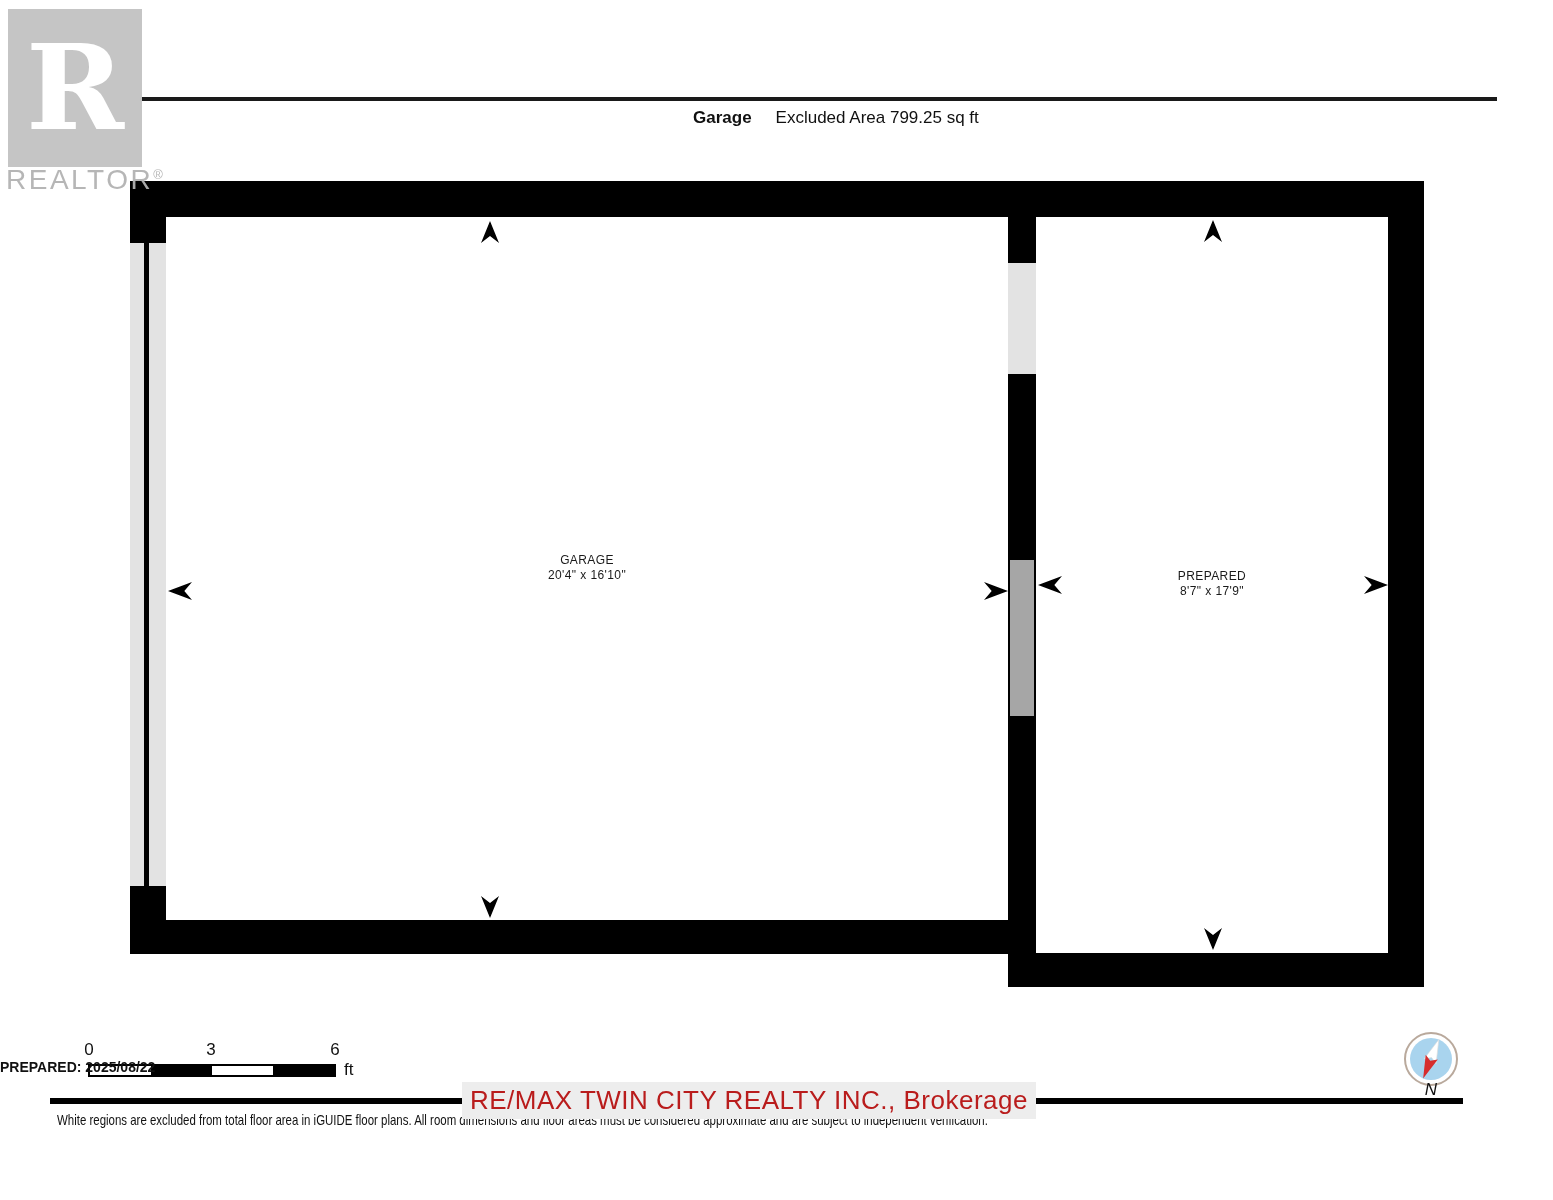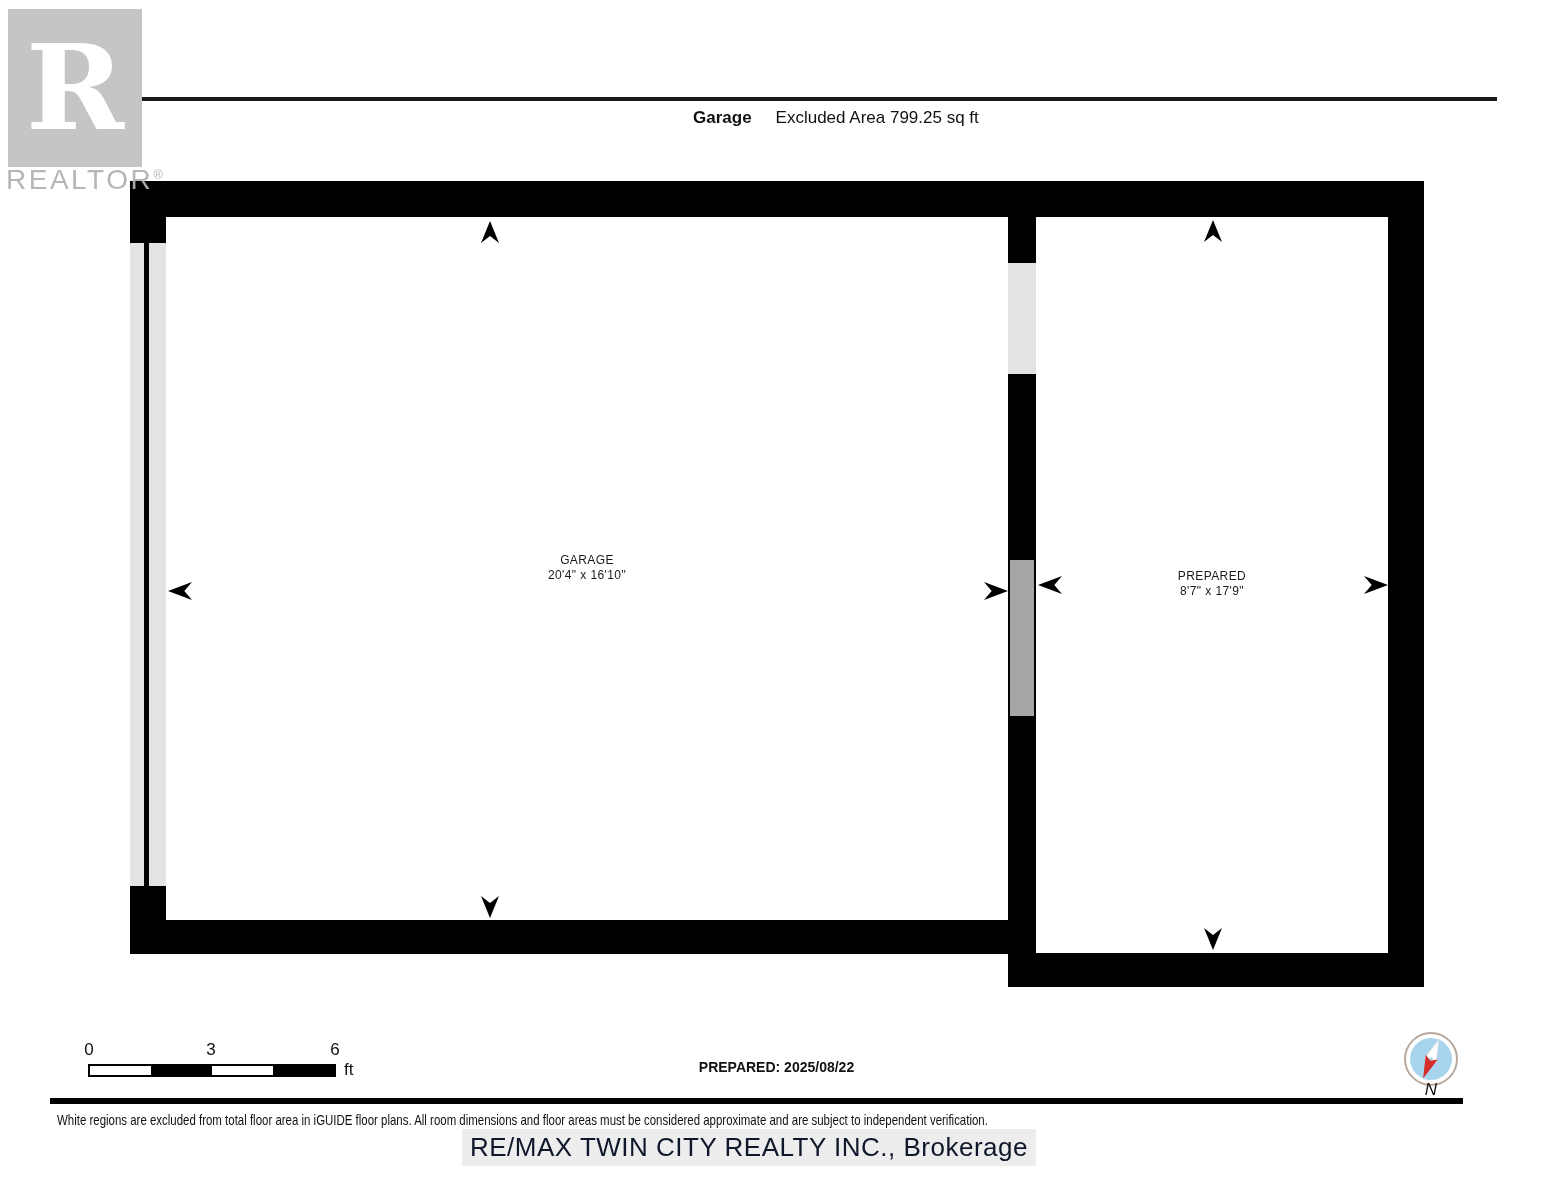--- a/index.html
+++ b/index.html
@@ -31,28 +31,28 @@
   .dart.right{clip-path:polygon(100% 50%,0 0,32% 50%,0 100%);}
   .room-label{position:absolute;width:300px;text-align:center;font-size:12px;
               letter-spacing:.4px;line-height:15px;color:#1a1a1a;}
   
   .tick{position:absolute;width:30px;text-align:center;font-size:17px;top:1040px;}
   .scalebar{position:absolute;left:88px;top:1064px;width:248px;height:13px;
             border:2px solid #000;box-sizing:border-box;display:flex;}
   .scalebar .seg{flex:1;}
   .seg.b{background:#000;} .seg.w{background:#fff;}
   .unit{position:absolute;left:344px;top:1060px;font-size:17px;}
-  .prepared{position:absolute;left:0;top:1059px;width:1553px;text-align:center;
+  .prepared{position:absolute;left:0;top:1059px;width:1553px;text-align:left;
             font-size:14px;font-weight:bold;}
   .compass-n{position:absolute;left:1401px;top:1080px;width:60px;text-align:center;
              font-size:17px;font-style:italic;}
   .bottom-rule{position:absolute;left:50px;top:1098px;width:1413px;height:6px;background:#000;}
   .disclaimer{position:absolute;left:57px;top:1112px;width:1500px;font-size:14.5px;
               transform:scaleX(.79);transform-origin:left top;white-space:nowrap;color:#111;}
-  .watermark{position:absolute;left:462px;top:1129px;background:#ededed;color:#0f172a;
+  .watermark{position:absolute;left:462px;top:1082px;background:#ededed;color:#b91c1c;
              font-size:26px;padding:3px 8px;white-space:nowrap;z-index:2;letter-spacing:.5px;}
 </style>
 </head>
 <body>
 
 <div class="page">
 
   <div class="logo-square">
     <span class="r">R</span>
   </div>

